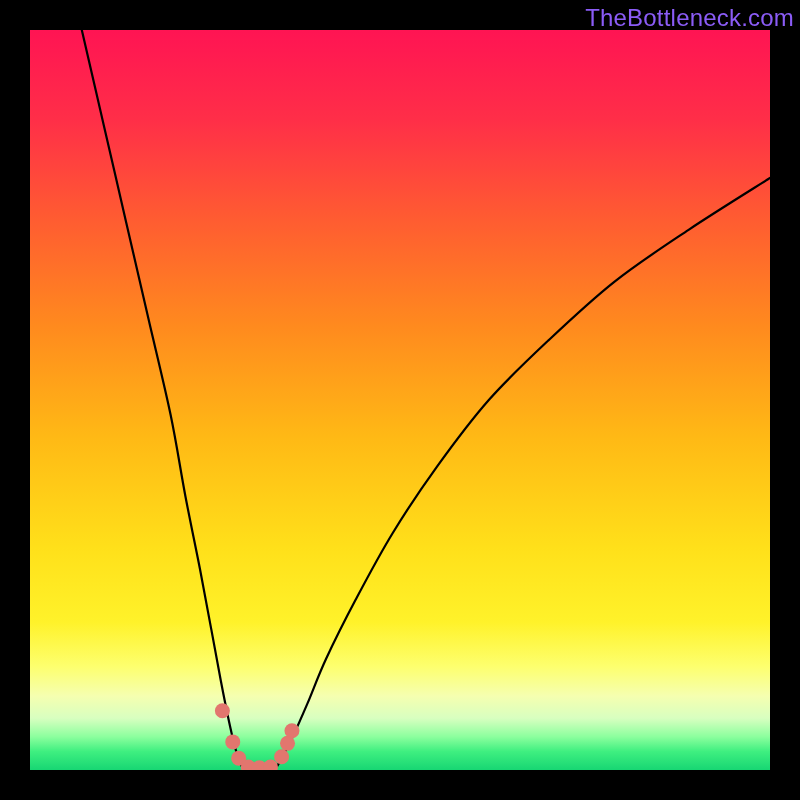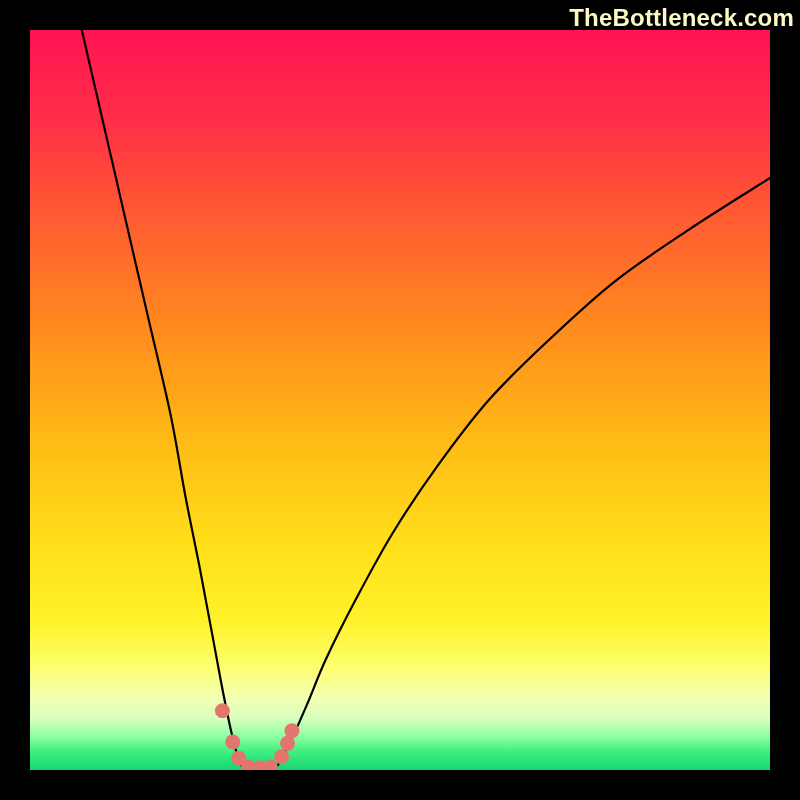--- a/index.html
+++ b/index.html
@@ -24,23 +24,23 @@
     top: 30px;
     left: 30px;
     width: 740px;
     height: 740px;
     overflow: hidden;
   }
   .watermark {
     position: absolute;
     top: 4px;
     right: 6px;
-    color: #fef9c3;
+    color: #8b5cf6;
     font-size: 24px;
-    font-weight: 700;
+    font-weight: 400;
     letter-spacing: 0.2px;
     user-select: none;
   }
   svg { display: block; }
 </style>
 </head>
 <body>
 
 <div class="frame">
   <div class="watermark">TheBottleneck.com</div>

